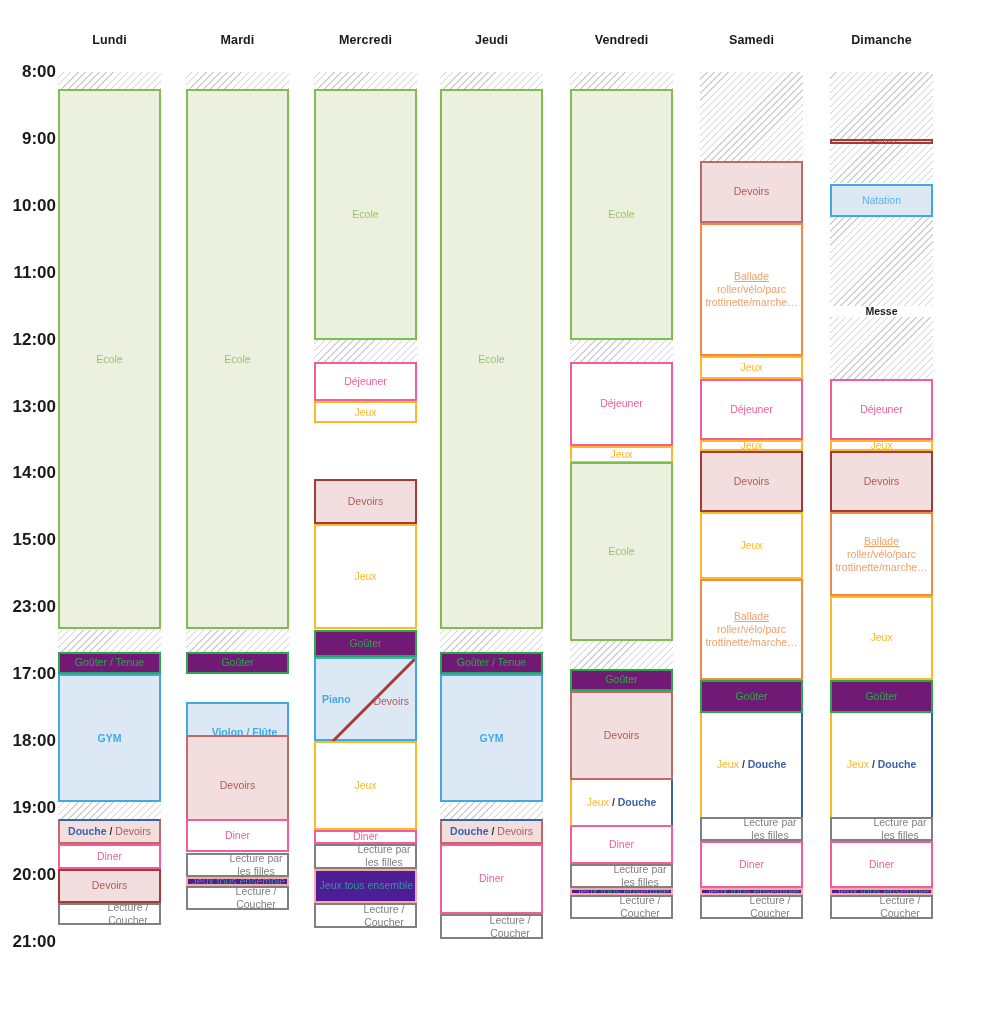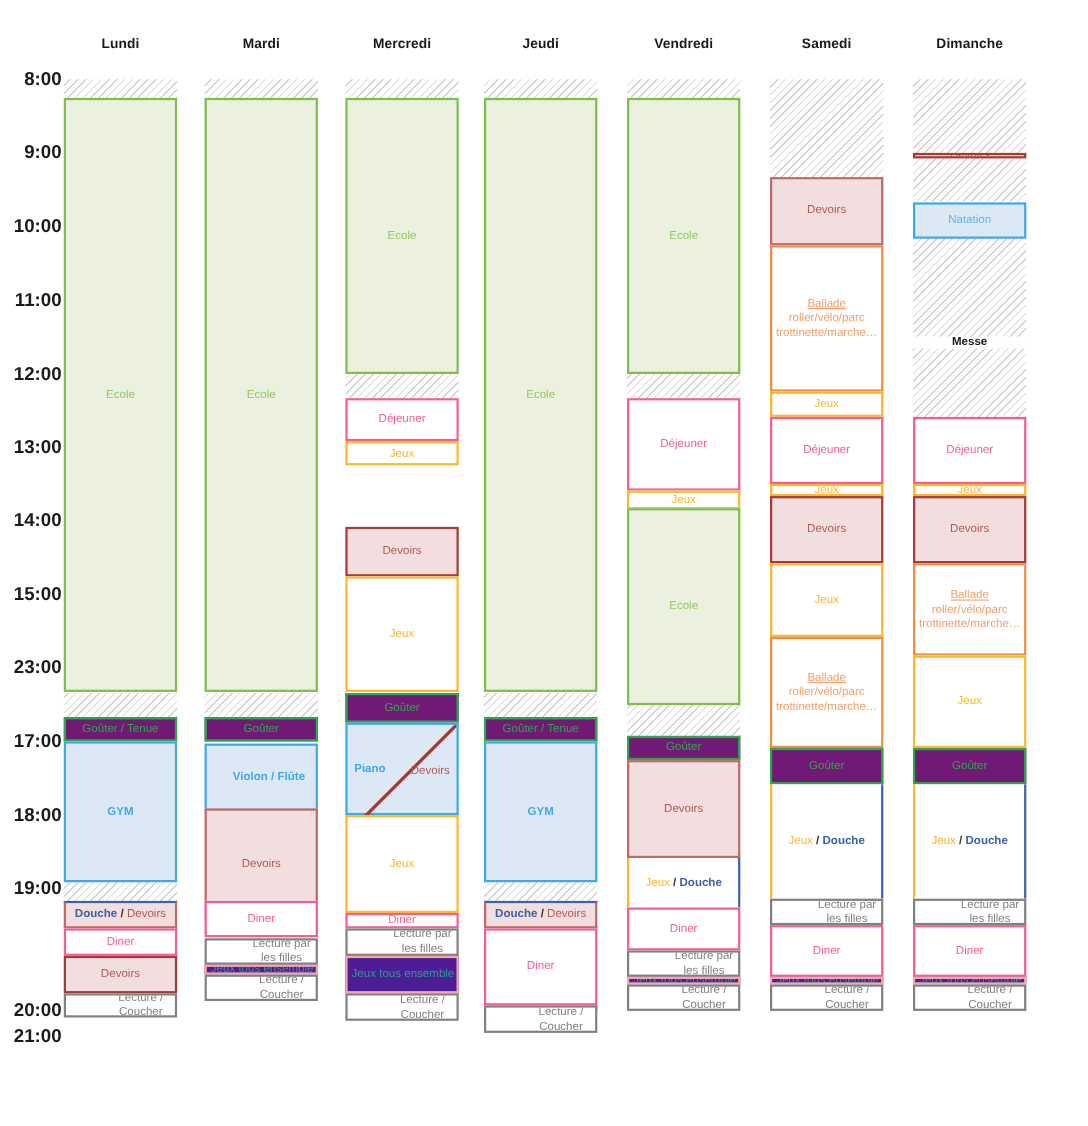--- a/index.html
+++ b/index.html
@@ -153,21 +153,21 @@
       <div class="time-label" style="top: 199.8px;">10:00</div>
       <div class="time-label" style="top: 266.7px;">11:00</div>
       <div class="time-label" style="top: 333.6px;">12:00</div>
       <div class="time-label" style="top: 400.5px;">13:00</div>
       <div class="time-label" style="top: 467.4px;">14:00</div>
       <div class="time-label" style="top: 534.3px;">15:00</div>
       <div class="time-label" style="top: 601.2px;">23:00</div>
       <div class="time-label" style="top: 668.1px;">17:00</div>
       <div class="time-label" style="top: 735px;">18:00</div>
       <div class="time-label" style="top: 801.9px;">19:00</div>
-      <div class="time-label" style="top: 868.8px; margin-top: 44px;">20:00</div>
+      <div class="time-label" style="top: 868.8px;">20:00</div>
       <div class="time-label" style="top: 935.7px;">21:00</div>
     </div>
   <div id="grid">
       <div class="day-col" style="left: 58px; width: 103px;">
         <div class="hatch" style="top: 72px; height: 16.725px;"></div>
         <div class="hatch" style="top: 629.5px; height: 22.3px;"></div>
         <div class="hatch" style="top: 802.325px; height: 16.725px;"></div>
         <div class="ev st-ecole" style="top: 88.725px; height: 540.775px;">
           <div class="txt">Ecole</div>
         </div>
@@ -192,21 +192,21 @@
       </div>
       <div class="day-col" style="left: 186px; width: 103px;">
         <div class="hatch" style="top: 72px; height: 16.725px;"></div>
         <div class="hatch" style="top: 629.5px; height: 22.3px;"></div>
         <div class="ev st-ecole" style="top: 88.725px; height: 540.775px;">
           <div class="txt">Ecole</div>
         </div>
         <div class="ev st-gouter" style="top: 651.8px; height: 22.3px;">
           <div class="txt">Goûter</div>
         </div>
-        <div class="ev st-sport" style="top: 676px; height: 61.325px; padding-left: 16px;">
+        <div class="ev st-sport" style="top: 702px; height: 61.325px; padding-left: 16px;">
           <div class="txt">Violon / Flûte</div>
         </div>
         <div class="ev st-devoirs-soft" style="top: 735.425px; height: 100.35px;">
           <div class="txt">Devoirs</div>
         </div>
         <div class="ev st-jeux-douche-thin" style="top: 835.775px;">
           <div class="txt split-jd"><span><span class="c-orange">Jeux</span> <span class="c-sep">/</span> <span class="c-blue">Douche</span></span></div>
         </div>
         <div class="ev st-diner" style="top: 819.05px; height: 33.45px;">
           <div class="txt">Diner</div>

